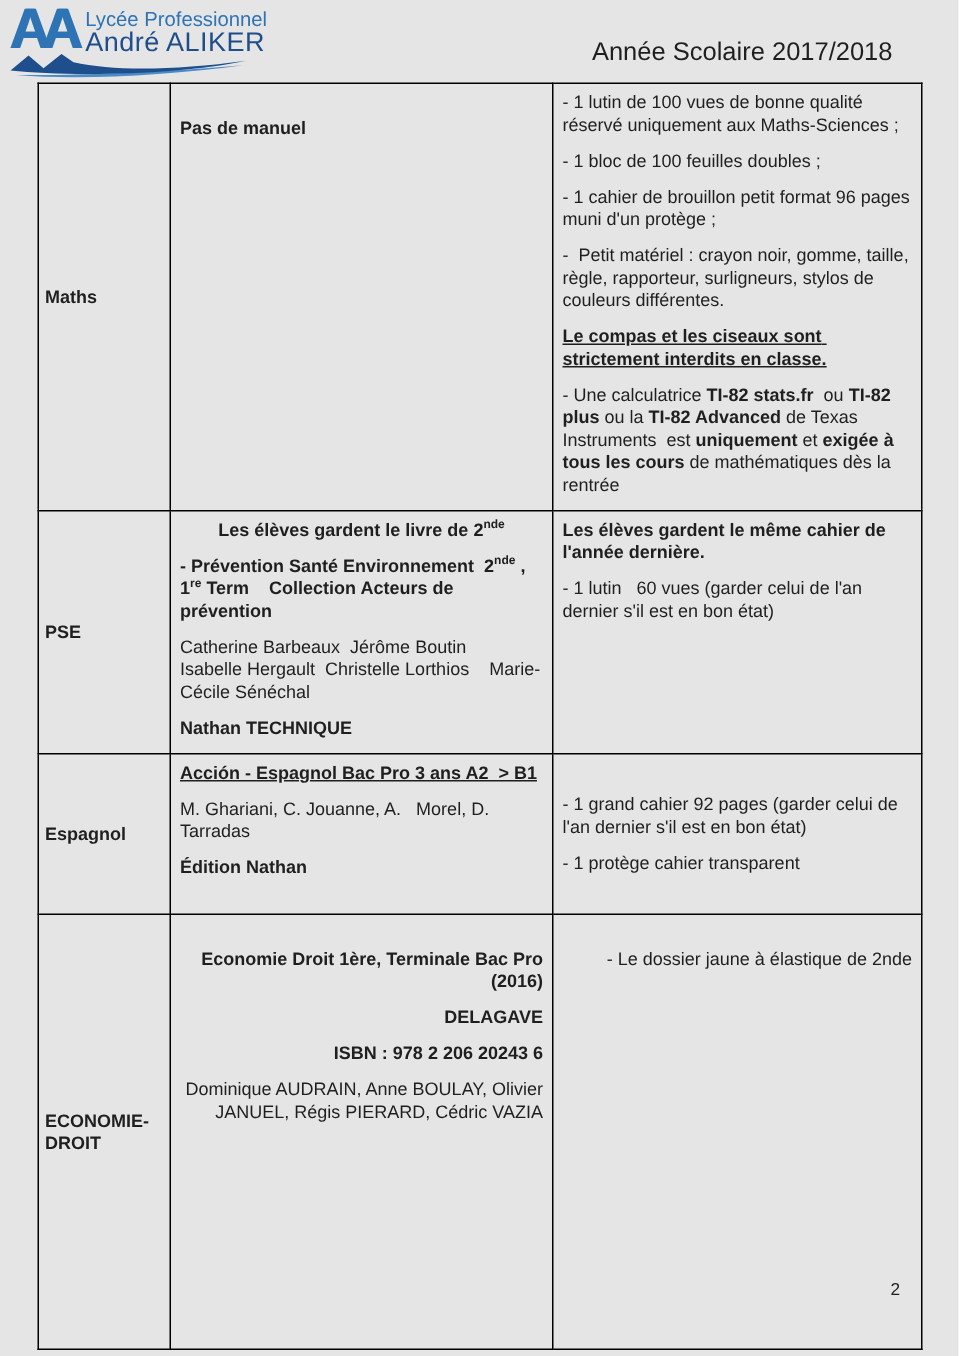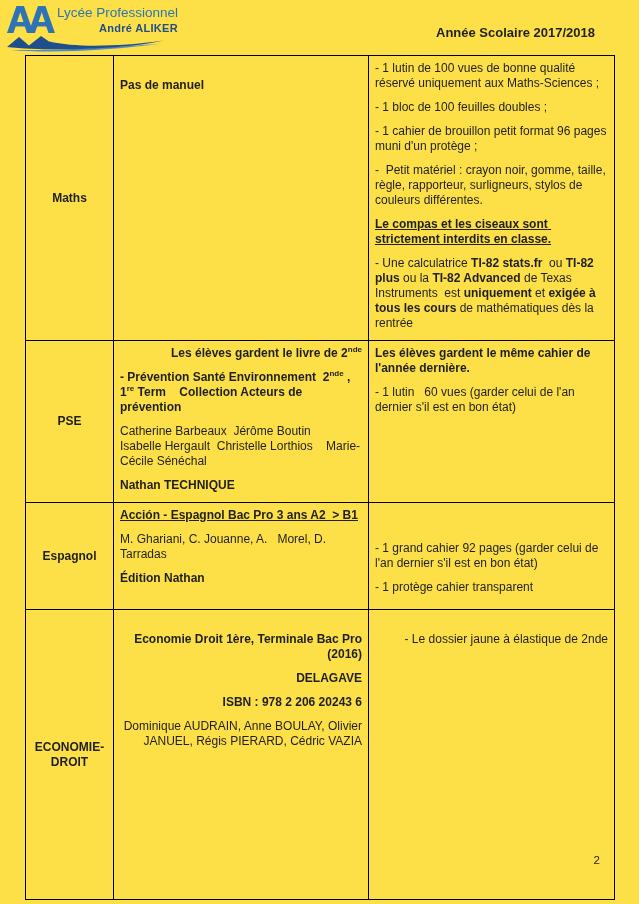--- a/index.html
+++ b/index.html
@@ -7,71 +7,71 @@
     --logo-dark:#1F4E8C;
     --ink:#1f1f1f;
     --border:#000000;
   }
   *{box-sizing:border-box; margin:0; padding:0;}
   html,body{background:#ffffff;}
   body{font-family:"Liberation Sans", sans-serif; color:var(--ink);}
   .page{
     position:relative;
     width:639px; height:904px;
-    background:#fde047;
+    background:#e5e5e5;
     overflow:hidden;
   }
 
   
   .logo{position:absolute; top:3px; left:6px; width:190px; height:50px;}
   .logo-top{display:flex; align-items:flex-start;}
   .monogram{
     font-size:38px; font-weight:bold; line-height:34px;
     color:var(--logo-light); letter-spacing:-6px;
     padding-right:8px;
     text-shadow:1px 0 0 var(--logo-light);
   }
   .logo-text{padding-top:2px;}
   .logo-line1{color:var(--logo-light); font-size:13.5px; line-height:15px;}
-  .logo-line2{color:var(--logo-dark); font-size:11px; font-weight:bold; line-height:17px; letter-spacing:0.3px;text-align:right;}
+  .logo-line2{color:var(--logo-dark); font-size:18px; font-weight:normal; line-height:17px; letter-spacing:0.3px;}
   .swoosh{position:absolute; left:0; top:32px; width:162px; height:17px;}
 
   .school-year{
     position:absolute; top:25px; right:44px;
-    font-size:13px; color:var(--ink);font-weight:bold;
+    font-size:17px; color:var(--ink);
   }
 
   
   .supply-table{
     position:absolute; left:25px; top:55px;
     width:589px;
     border-collapse:collapse;
     table-layout:fixed;
     font-size:12px; line-height:15px;
   }
   .supply-table td{
     border:1px solid var(--border);
     vertical-align:top;
     padding:5px 6px 0 6px;
   }
   td.subject{
     vertical-align:middle;
-    text-align:center;
+    text-align:left;
     font-weight:bold;
     padding:0 4px;
   }
   .para{margin:0 0 9px 0; white-space:pre-wrap;}
-  .para.center{text-align:right;}
+  .para.center{text-align:center;}
   .b{font-weight:bold;}
   .u{text-decoration:underline;}
   sup{font-size:8px; line-height:0; vertical-align:super;}
 
   
   td.pad-manual-maths{padding-top:22px;}
-  td.pad-esp-supplies{padding-top:38px;margin-left:20px;}
+  td.pad-esp-supplies{padding-top:26px;margin-left:20px;}
   td.pad-eco{padding-top:22px;text-align:right;}
 
   
   tr.r0{height:252px;}
   tr.r1{height:144px;}
   tr.r2{height:107px;}
   tr.r3{height:290px;}
 
   .page-number{
     position:absolute; top:854px; right:39px;

